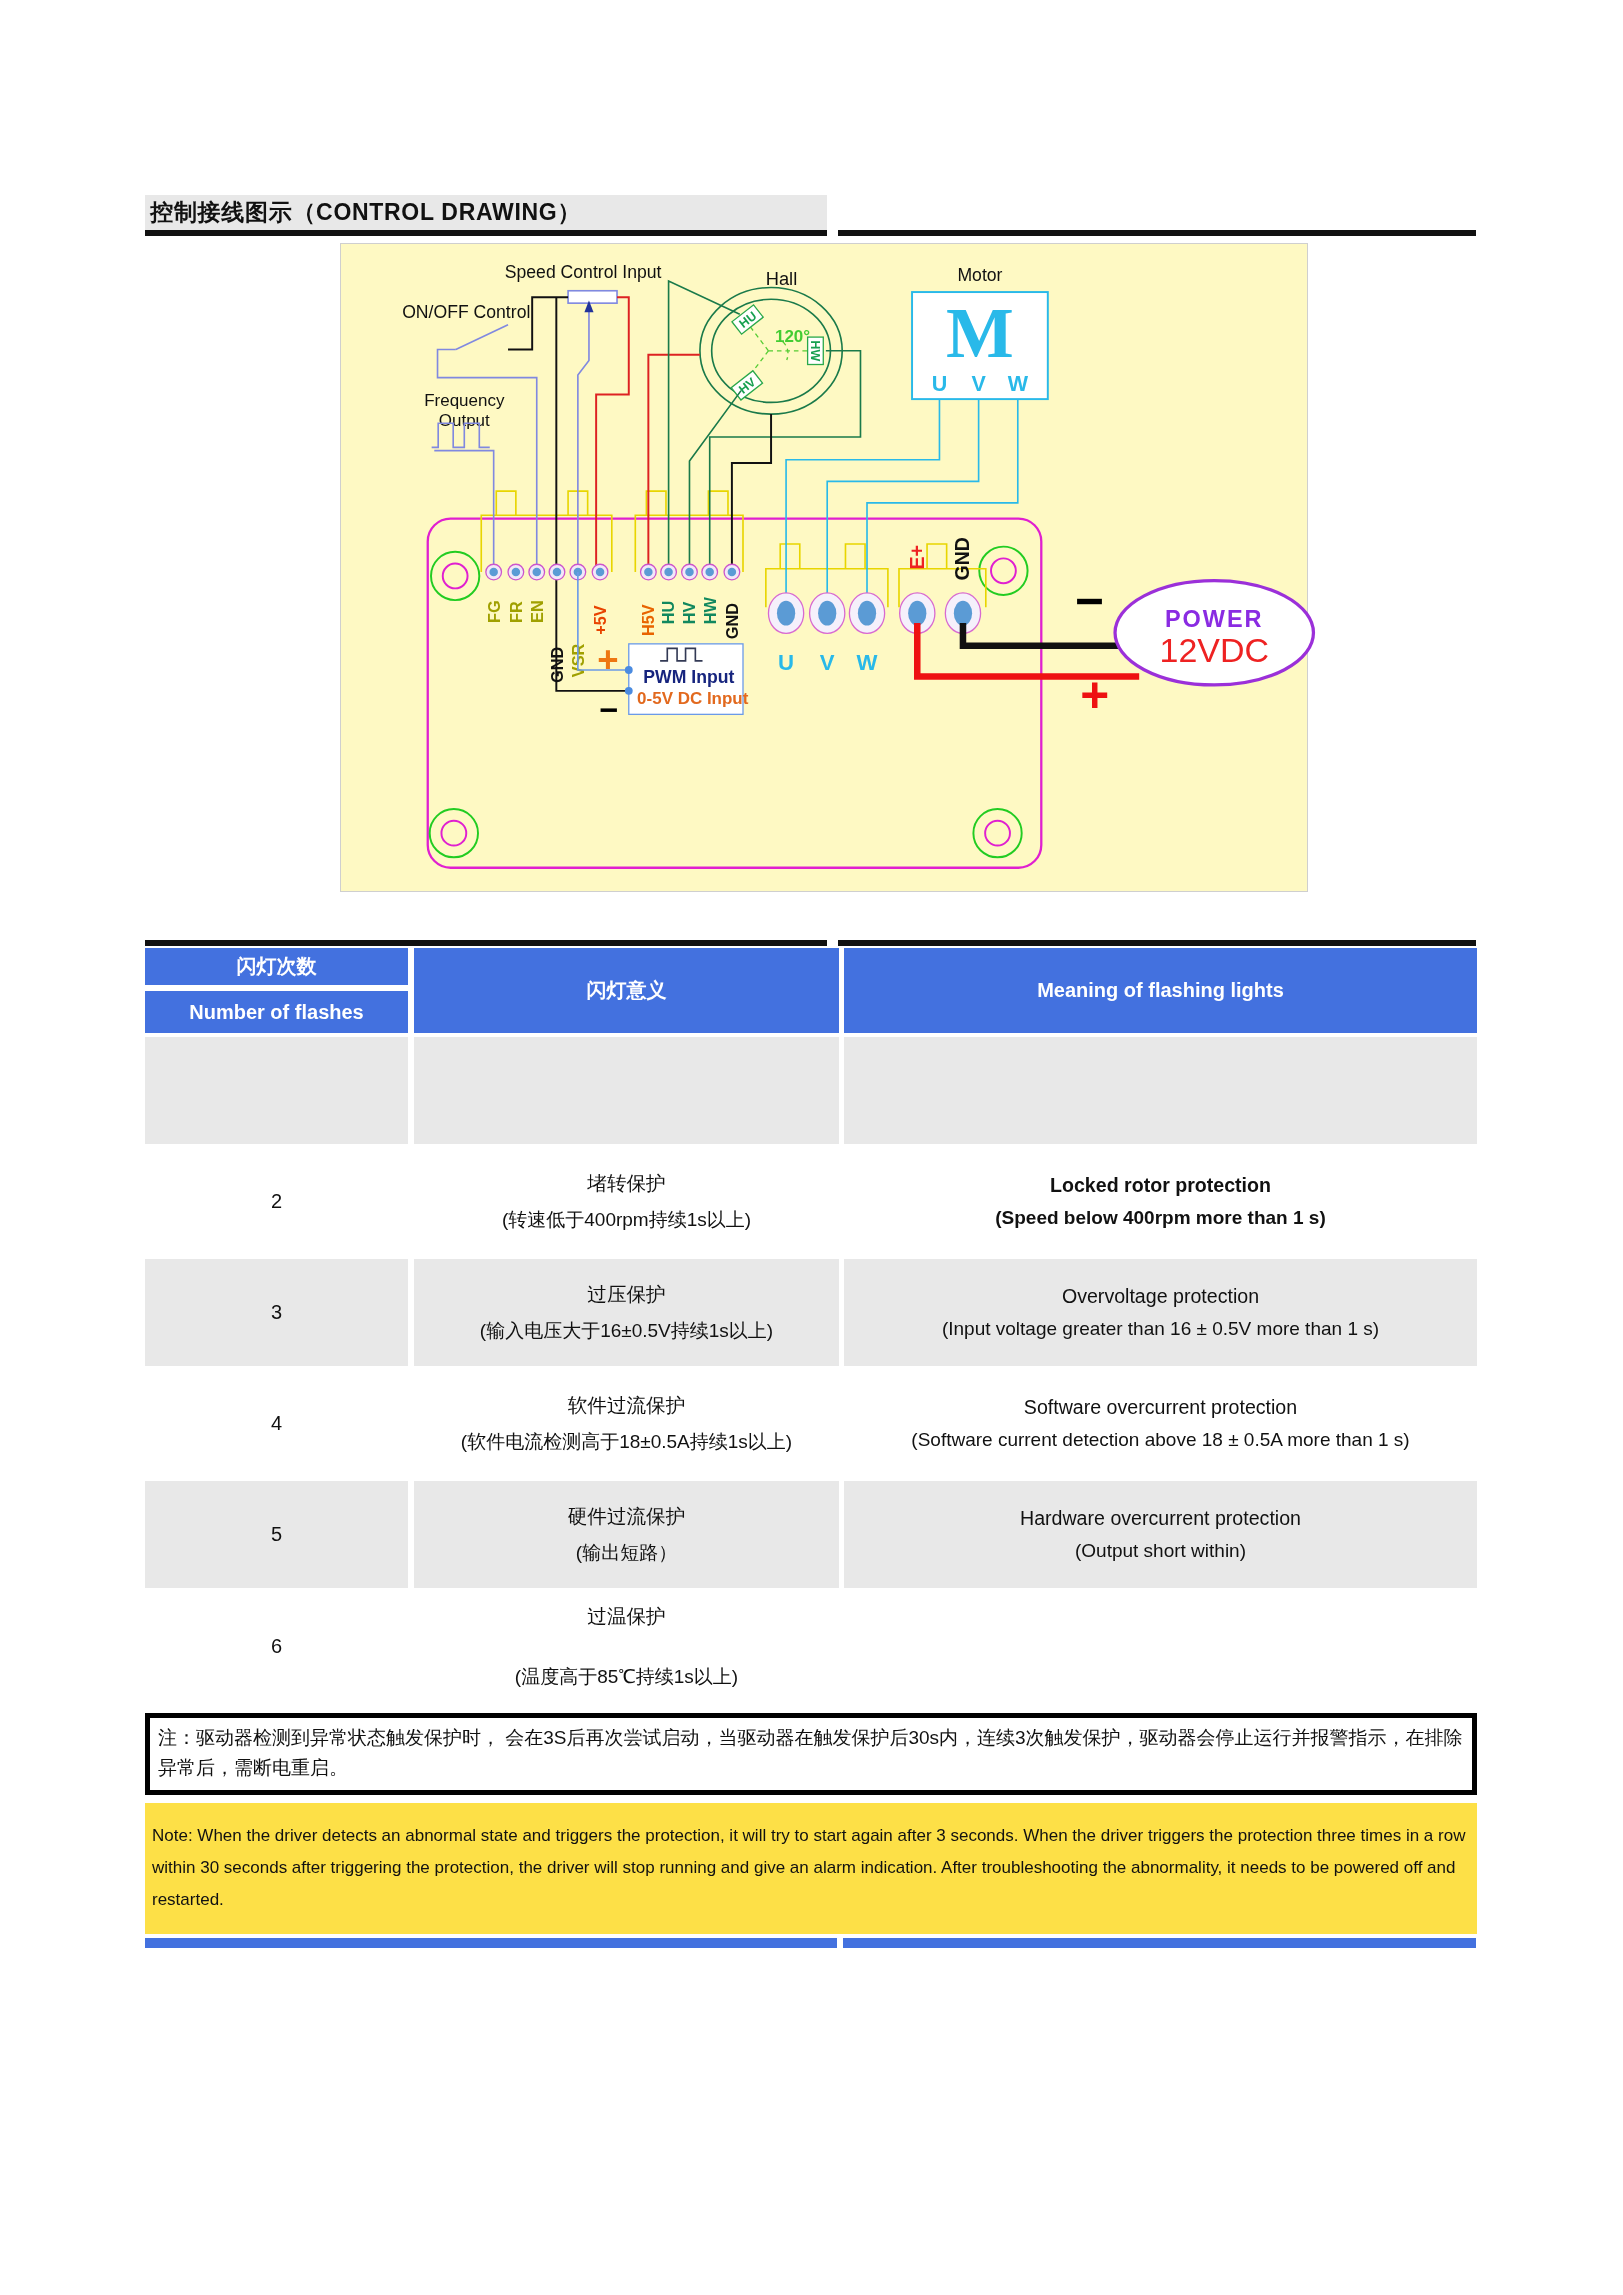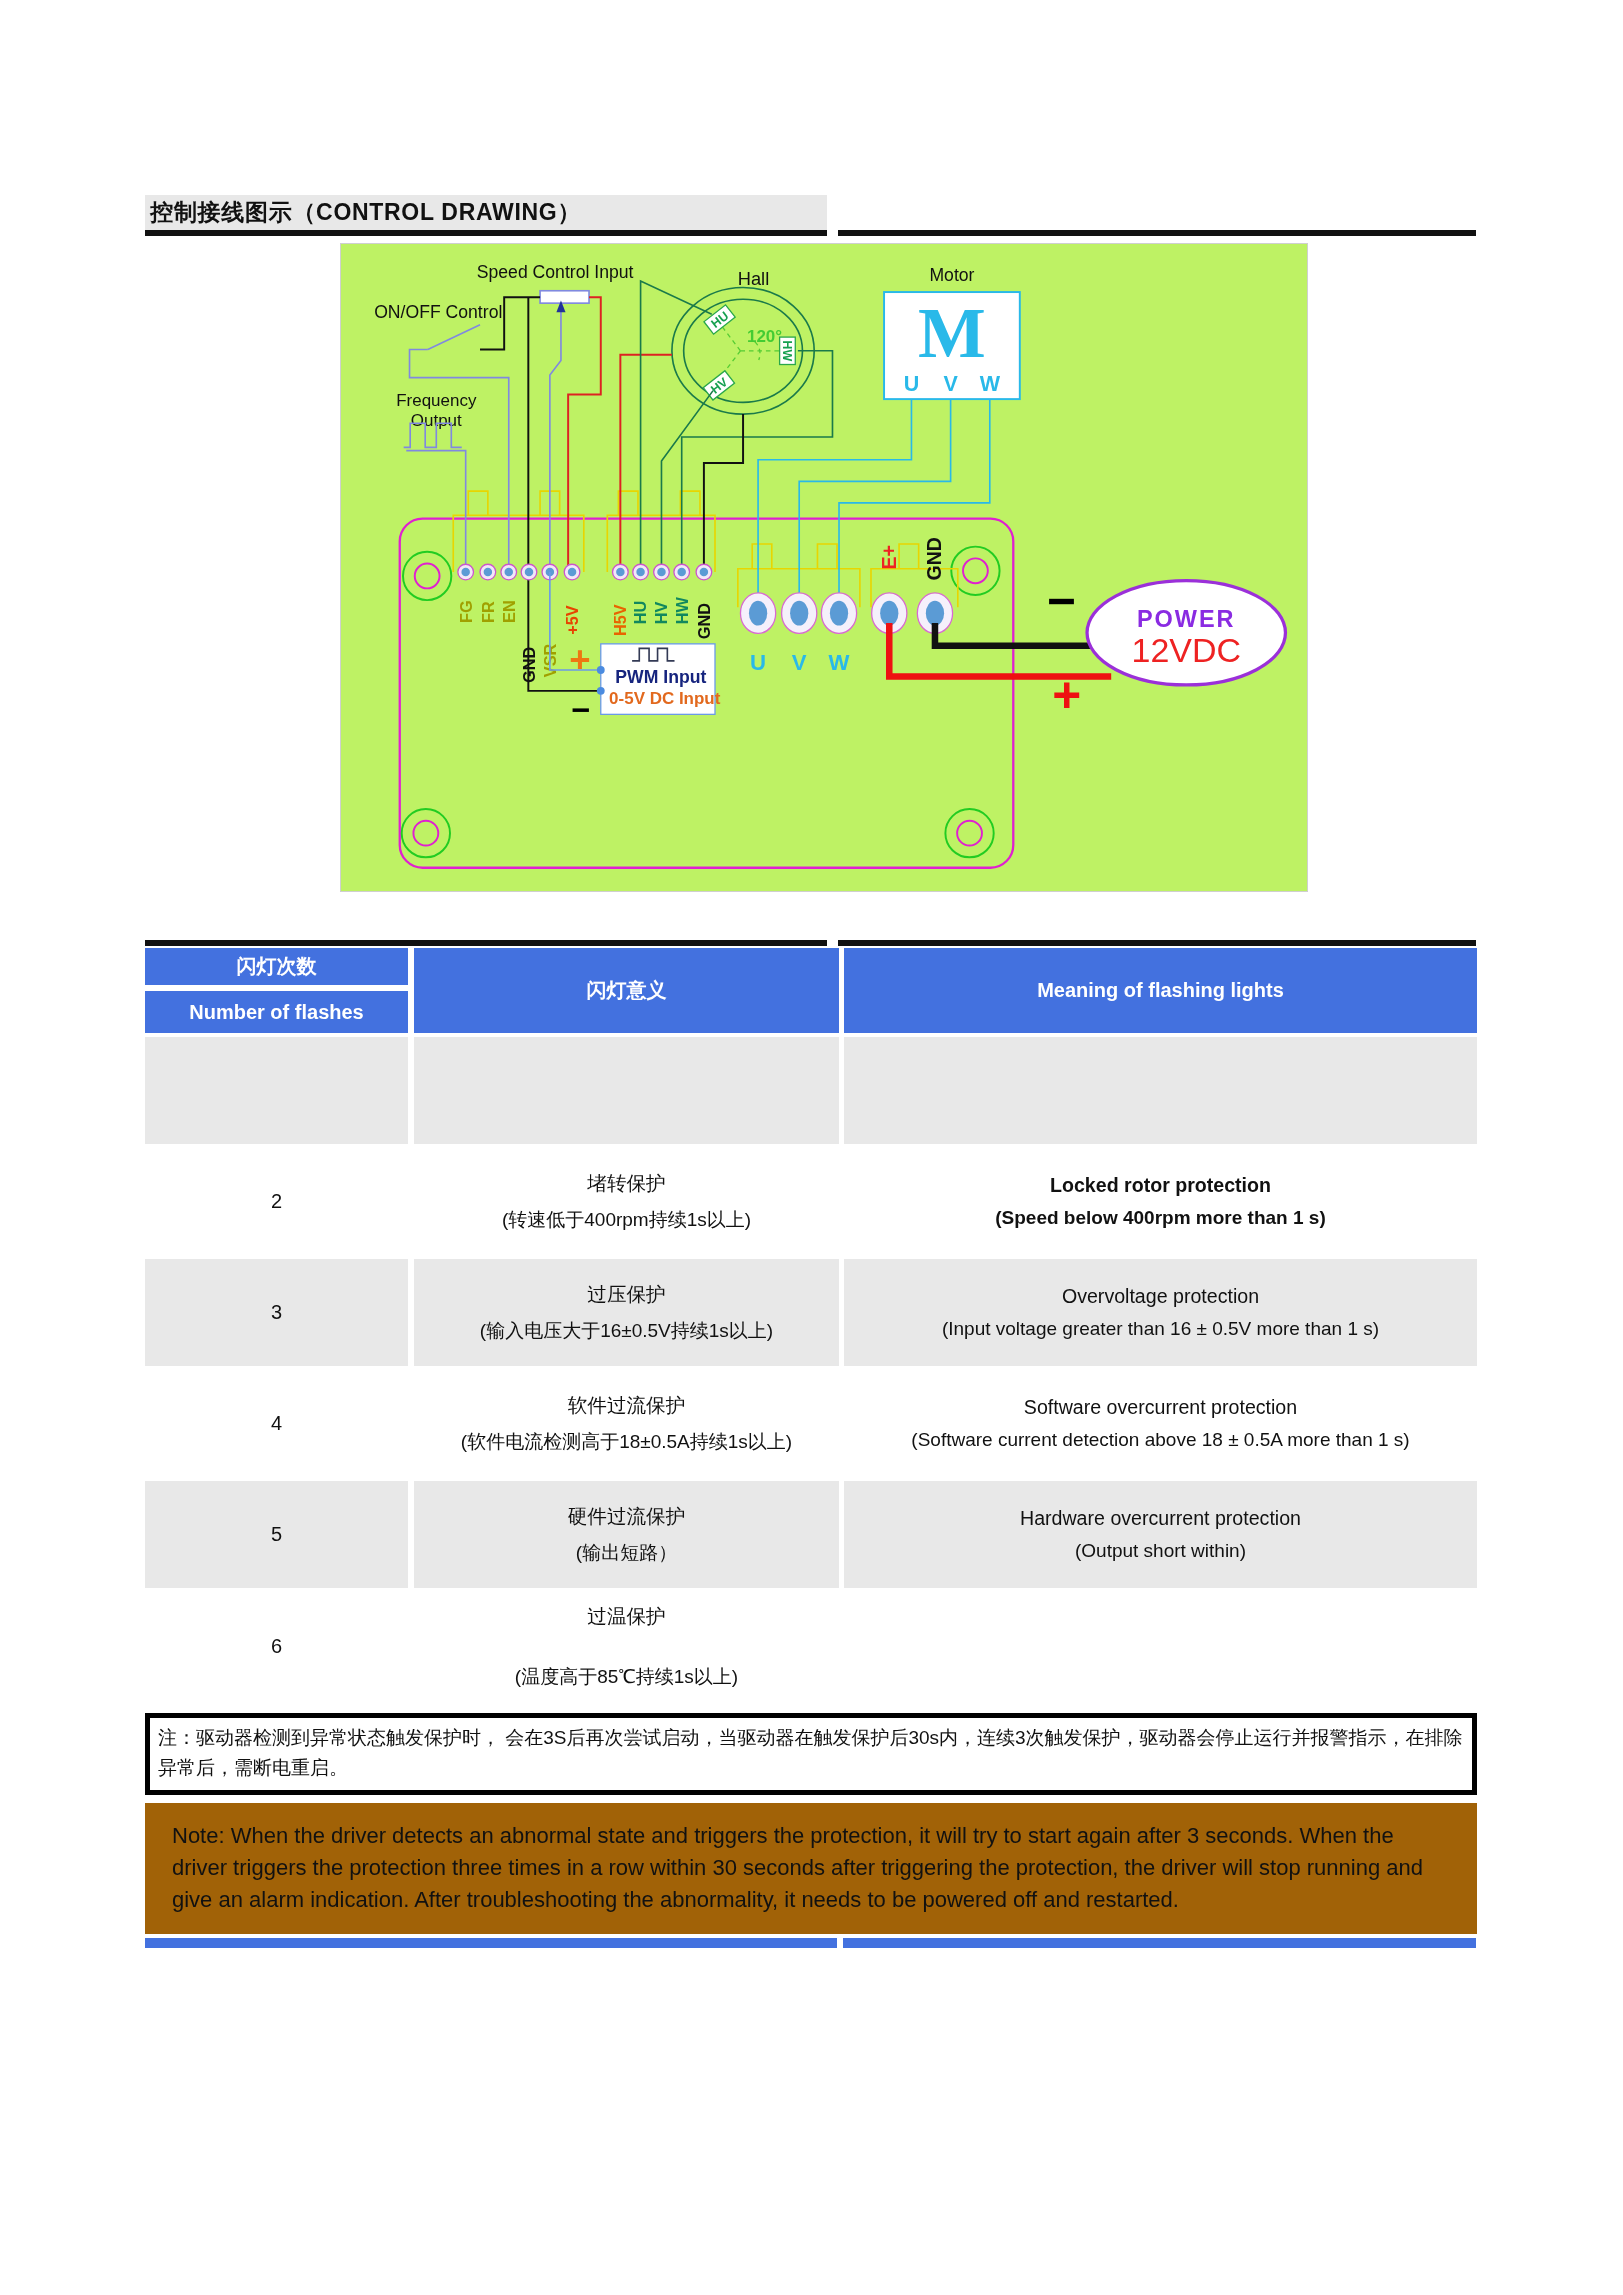--- a/index.html
+++ b/index.html
@@ -2,35 +2,35 @@
 <html style="font-size:10.5px"><head>
 <meta charset="utf-8">
 <style>
   html,body{margin:0;padding:0;background:#ffffff;}
   .page{position:relative;width:1623px;height:2295px;background:#fff;
         font-family:"Liberation Sans",sans-serif;color:#111;overflow:hidden;}
   .abs{position:absolute;}
   .sec-header{background:#e8e8e8;display:flex;align-items:center;
               font-weight:bold;font-size:23px;padding-left:5.2px;box-sizing:border-box;letter-spacing:0.7px;}
   .rule{background:#111;}
-  .diagram-frame{border:1.3px solid #cfcfcf;background:#bef264;box-sizing:border-box;}
+  .diagram-frame{border:1.3px solid #cfcfcf;background:#fef9c3;box-sizing:border-box;padding-left:28px;}
   .blue{background:#4371df;color:#fff;}
   .thead-cell{display:flex;align-items:center;justify-content:center;
               font-weight:bold;font-size:20px;text-align:center;}
   .cell{display:flex;flex-direction:column;align-items:center;justify-content:center;
         text-align:center;box-sizing:border-box;}
   .cell .l1{font-size:19.6px;margin-bottom:9.2px;}
   .cell .l2{font-size:19px;}
   .cell.num{font-size:20px;}
   .gray{background:#e8e8e8;}
   .white{background:#ffffff;}
   .notezh{border:5.2px solid #000;background:#fff;box-sizing:border-box;
           font-size:19px;line-height:30px;padding:5.2px 7.9px;}
-  .noteen{background:#a16207;box-sizing:border-box;font-size:22px;line-height:32px;
-          padding:17px 27px;}
+  .noteen{background:#fde047;box-sizing:border-box;font-size:17px;line-height:32px;
+          padding:17px 7px;}
   .bluebar{background:#4371df;}
   svg text{font-family:"Liberation Sans",sans-serif;}
 </style>
 </head>
 <body>
 
 <div class="page">
 
   <div class="abs sec-header" style="left:145px;top:195px;width:682px;height:35px;">控制接线图示（CONTROL DRAWING）</div>
   <div class="abs rule" style="left:145px;top:230px;width:682px;height:5.9px;"></div>

